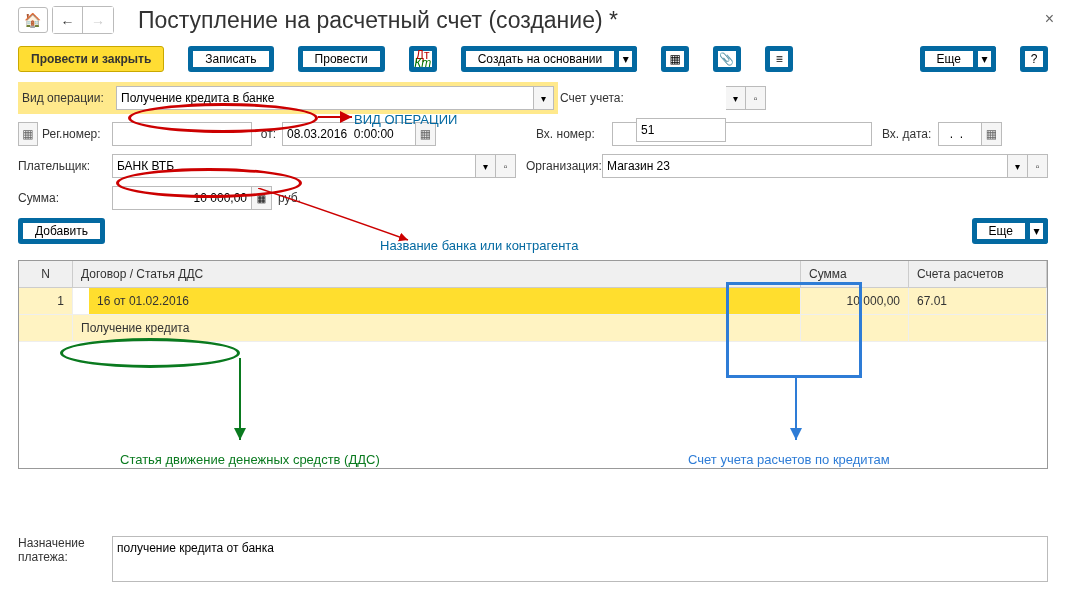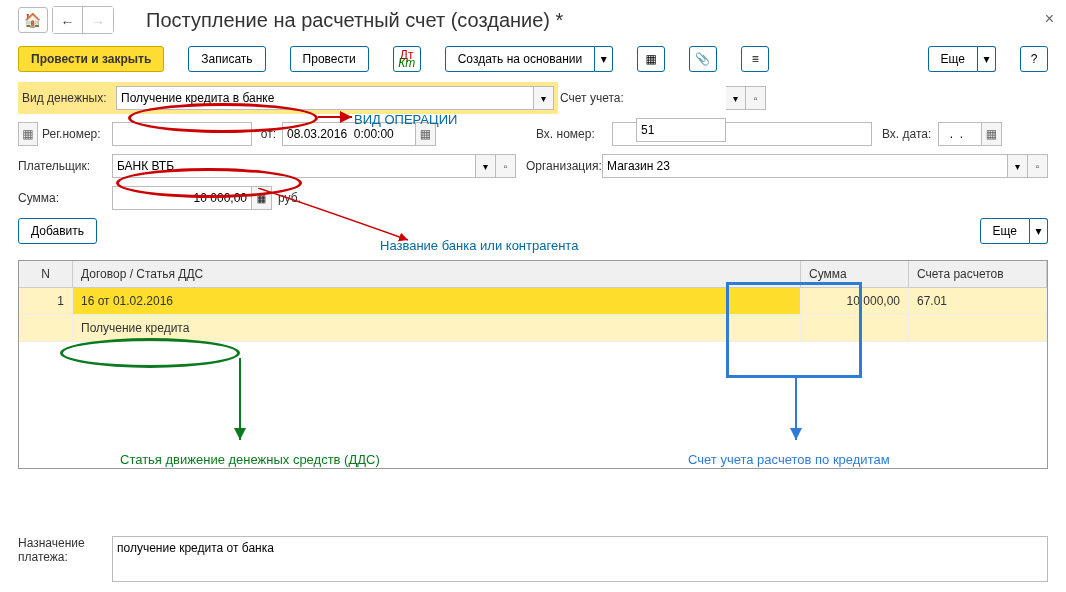--- a/index.html
+++ b/index.html
@@ -32,42 +32,42 @@
   cursor: pointer;
 }
 .nav-group {
   display: flex;
   border: 1px solid #bbb;
   border-radius: 3px;
 }
 .nav-group .nav-btn { border: none; border-right: 1px solid #bbb; border-radius: 0; }
 .nav-group .nav-btn:last-child { border-right: none; }
 .doc-title {
-  font-size: 20px;
-  margin-left: 28px;
+  font-size: 23px;
+  margin-left: 20px;
   color: #333;
 }
 .close-x {
   position: absolute;
   right: 12px;
   top: 10px;
   font-size: 16px;
   color: #666;
   cursor: pointer;
 }
 .cmdbar {
   display: flex;
   align-items: center;
   gap: 24px;
   padding: 6px 18px 10px;
 }
 .btn {
   height: 26px;
   padding: 0 12px;
-  border: 1px solid #0369a1;
+  border: 5px solid #0369a1;
   background: #fff;
   border-radius: 3px;
   font-size: 12px;
   cursor: pointer;
   display: flex;
   align-items: center;
 }
 .btn-primary {
   background: #ffdd33;
   border: 1px solid #c9a800;
@@ -142,21 +142,21 @@
 .col-acc { width: 138px; }
 .tbl-row {
   display: flex;
   border-bottom: 1px solid #eee;
 }
 .tbl-row > div {
   padding: 6px 8px;
   border-right: 1px solid #eee;
   font-size: 12px;
 }
-.row-yellow { background: #ffde2e; }
+.row-yellow { background: #ffde2e; margin-left: 16px; }
 .row-light { background: #fff3c2; }
 .table-body { height: 180px; background: #fff; position: relative;}
 .bottom-area {
   position: absolute;
   bottom: 10px;
   left: 18px;
   right: 18px;
 }
 .paypurpose {
   display: flex;
@@ -236,21 +236,21 @@
   <div class="spacer"></div>
   <div class="btn-split">
     <button class="btn">Еще</button>
     <button class="btn arrow">▾</button>
   </div>
   <button class="btn btn-icon">?</button>
 </div>
 
 <div class="form-area">
   <div class="row yellow-bg" style="padding:4px; width:540px;">
-    <div class="lbl">Вид денежных:</div>
+    <div class="lbl">Вид операции:</div>
     <div class="input-combo" style="flex:1">
       <input class="inp" style="flex: 1 1 0%; background: rgb(255, 255, 255);" value="Получение кредита в банке">
       <button class="mini-btn">▾</button>
     </div>
   </div>
 
   <div style="position:absolute; left:560px; top:4px; display:flex; align-items:center;">
     <div style="width:76px">Счет учета:</div>
     <div class="input-combo">
       <input class="inp inp-sm" value="51" style="">

